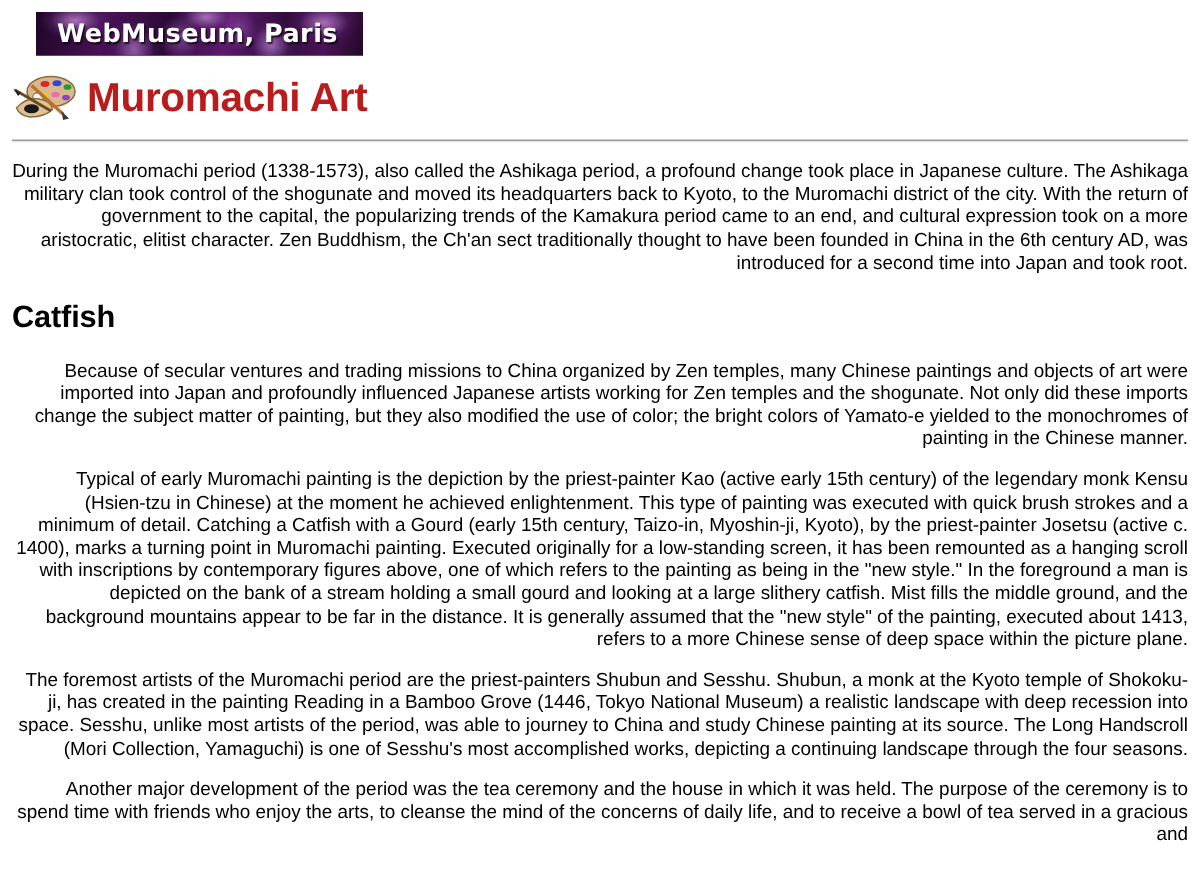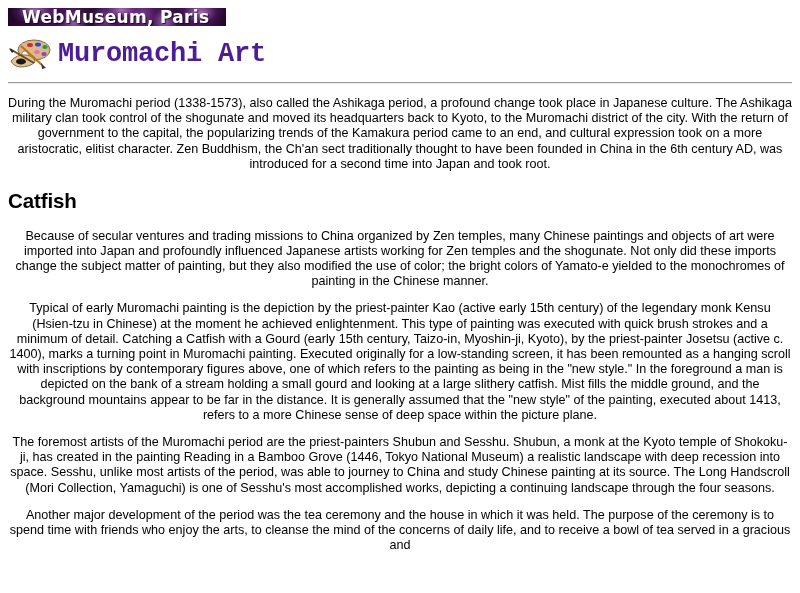--- a/index.html
+++ b/index.html
@@ -17,24 +17,24 @@
   }
   .page {
     padding: 4px 8px 0 8px;
     box-sizing: border-box;
     width: 800px;
   }
 
   
   .banner {
     width: 218px;
-    height: 18px;
+    height: 29px;
     position: relative;
     overflow: hidden;
-    margin: 4px 0 0 0;
+    margin: 4px 0 0 16px;
     background-color: #2a0a33;
     background-image:
       radial-gradient(ellipse 30px 16px at 12% 20%, rgba(190,130,210,0.85) 0%, rgba(120,60,150,0.25) 55%, rgba(0,0,0,0) 80%),
       radial-gradient(ellipse 22px 26px at 30% 85%, rgba(175,115,200,0.75) 0%, rgba(90,40,120,0.2) 60%, rgba(0,0,0,0) 85%),
       radial-gradient(ellipse 26px 14px at 52% 12%, rgba(205,150,225,0.7) 0%, rgba(110,50,140,0.2) 55%, rgba(0,0,0,0) 80%),
       radial-gradient(ellipse 20px 22px at 72% 75%, rgba(185,125,210,0.8) 0%, rgba(95,45,125,0.2) 60%, rgba(0,0,0,0) 85%),
       radial-gradient(ellipse 30px 18px at 88% 25%, rgba(200,140,220,0.75) 0%, rgba(100,45,130,0.2) 55%, rgba(0,0,0,0) 82%),
       radial-gradient(ellipse 18px 20px at 44% 60%, rgba(160,100,190,0.6) 0%, rgba(0,0,0,0) 75%),
       radial-gradient(ellipse 16px 18px at 62% 40%, rgba(150,90,180,0.55) 0%, rgba(0,0,0,0) 78%),
       linear-gradient(105deg, #1d0624 0%, #4a1157 22%, #2b0b35 40%, #5d1a6d 58%, #310d3c 74%, #4b1359 88%, #220826 100%);
@@ -60,26 +60,26 @@
     margin: 11px 0 0 0;
   }
   .palette-icon {
     width: 44px;
     height: 34px;
     flex: 0 0 auto;
     display: block;
     margin-right: 6px;
   }
   .page-title {
-    font-family: Liberation Mono, monospace;
+    font-family: Liberation Sans, sans-serif;
     font-weight: bold;
     font-size: 27px;
     line-height: 1;
     margin: 0;
-    color: #4c1d95;
+    color: #b91c1c;
     letter-spacing: -0.2px;
     text-align: right;
   }
 
   
   hr.rule {
     border: 0;
     border-top: 1px solid #9a9a9a;
     border-bottom: 1px solid #e9e9e9;
     height: 0;
@@ -87,21 +87,21 @@
     width: 100%;
   }
 
   
   p.body-text {
     font-family: "Liberation Sans", sans-serif;
     font-size: 12.6px;
     line-height: 15.2px;
     margin: 0 0 12px 0;
     color: #000000;
-    text-align: center;
+    text-align: right;
   }
   h2.section-heading {
     font-family: "Liberation Sans", sans-serif;
     font-weight: bold;
     font-size: 20.5px;
     line-height: 1.05;
     margin: 18px 0 17px 0;
     color: #000000;
     letter-spacing: -0.1px;
   }

